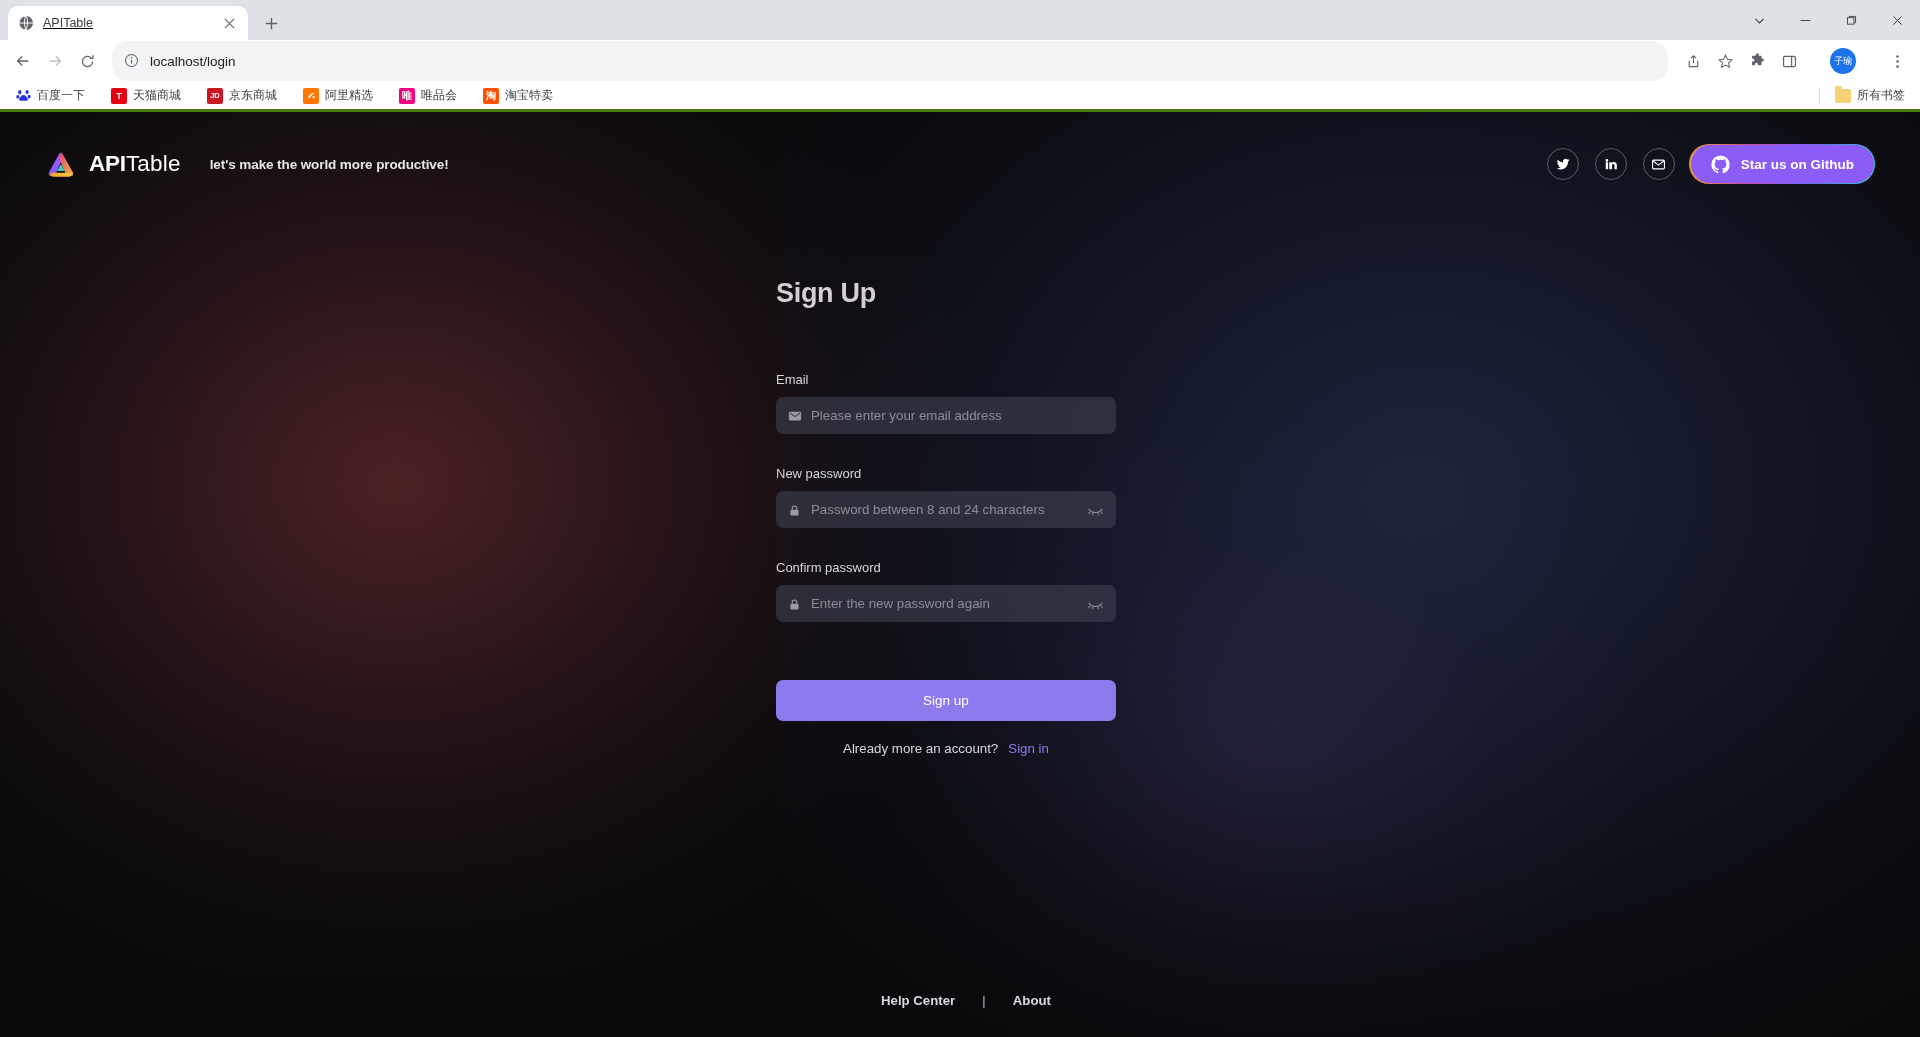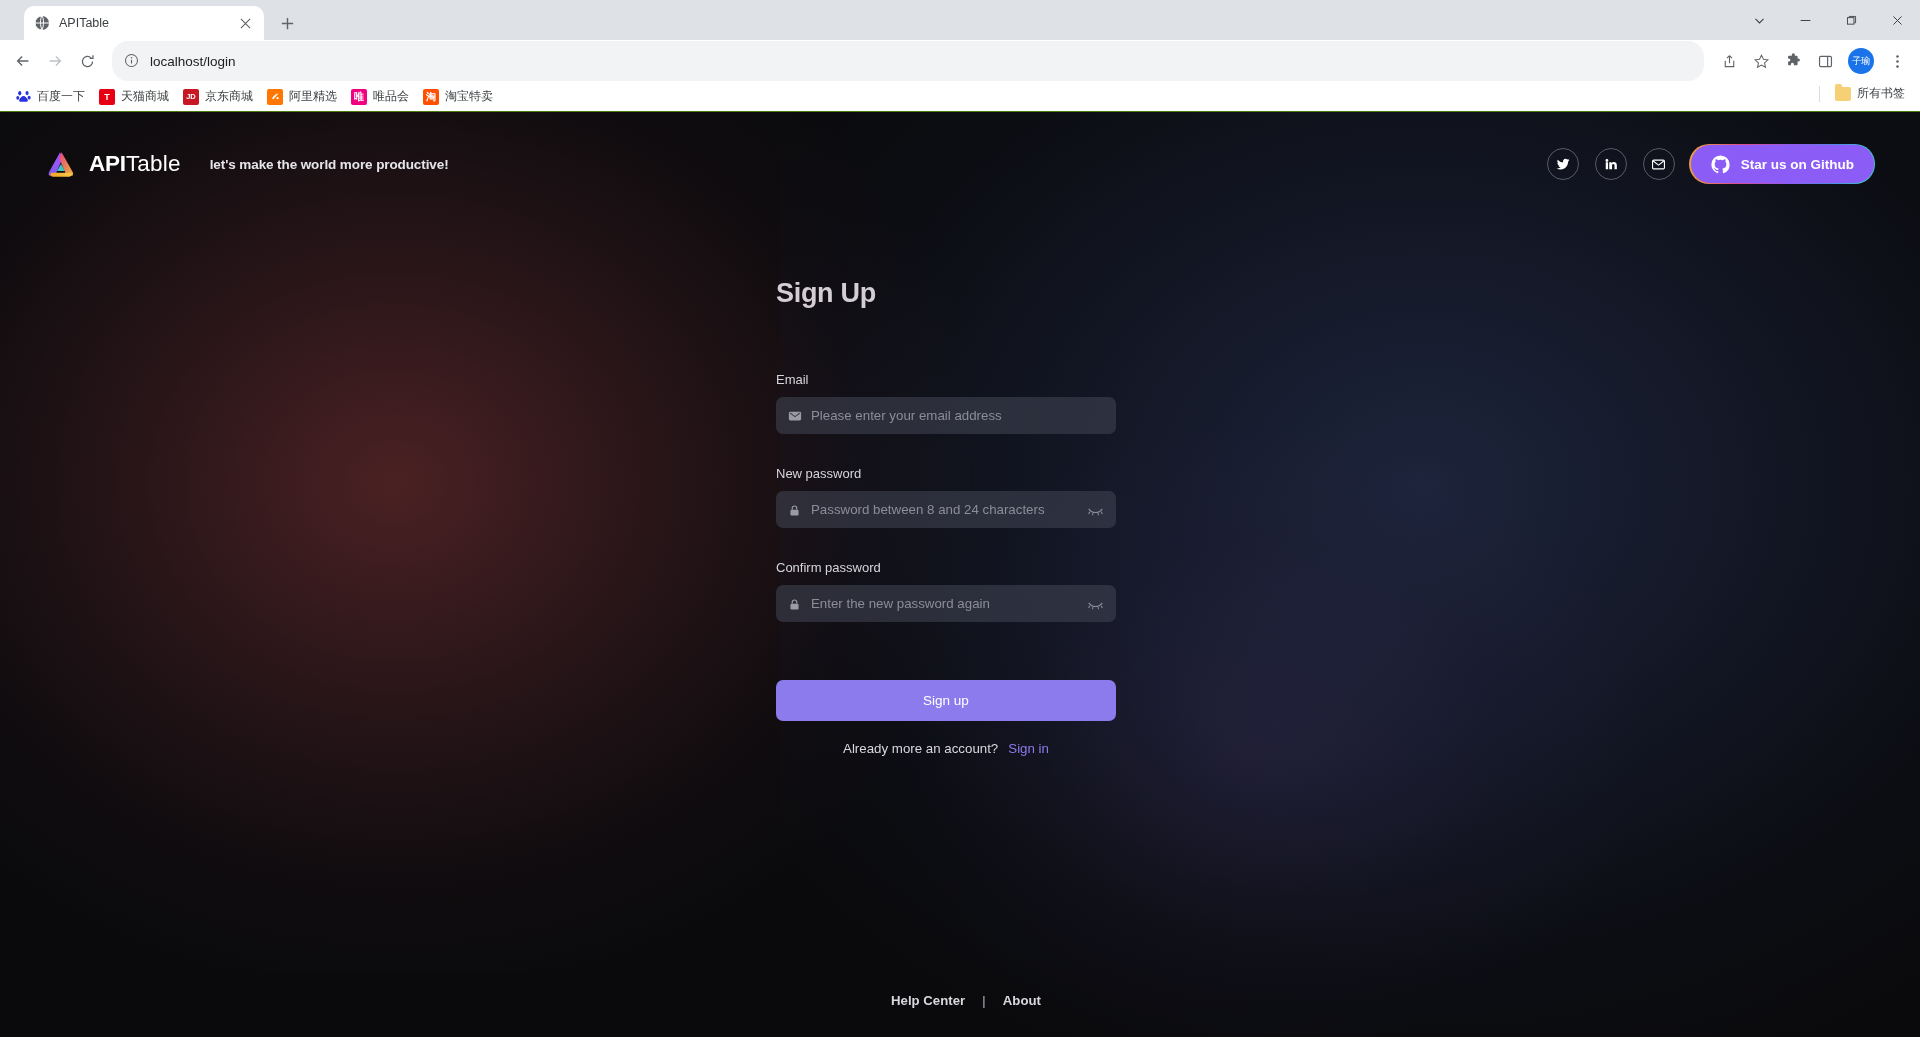--- a/index.html
+++ b/index.html
@@ -12,23 +12,24 @@
 
   
   .browser { width: 1920px; height: 1037px; display: flex; flex-direction: column; }
 
   .tabstrip {
     height: 40px; background: #dee1e6;
     display: flex; align-items: flex-end; position: relative; flex: 0 0 40px;
   }
   .tab {
     height: 34px; width: 240px; background: #fff;
-    border-radius: 10px 10px 0 0; margin-left: 24px;
+    border-radius: 10px 10px 0 0; margin-left: 8px;
     display: flex; align-items: center; padding: 0 10px; gap: 9px;
     position: relative;
+    text-decoration: underline;
   }
   .tab-favicon { width: 16px; height: 16px; flex: 0 0 16px; }
   .tab-title {
     font-size: 12.5px; color: #3c4043; flex: 1;
     white-space: nowrap; overflow: hidden; text-overflow: ellipsis;
   }
   .tab-close {
     width: 18px; height: 18px; flex: 0 0 18px;
     display: flex; align-items: center; justify-content: center;
     color: #5f6368; font-size: 14px; line-height: 1; border-radius: 50%;
@@ -61,26 +62,26 @@
     flex: 1; height: 40px; background: #f1f3f4; border-radius: 16px;
     display: flex; align-items: center; padding: 0 12px; gap: 10px;
     margin: 0 8px; min-width: 0;
   }
   .omni-info { width: 16px; height: 16px; flex: 0 0 16px; color: #5f6368; }
   .omni-url { font-size: 13.5px; color: #202124; white-space: nowrap; }
   .tb-right { display: flex; align-items: center; gap: 2px; }
   .avatar-btn {
     width: 26px; height: 26px; border-radius: 50%; background: #1a73e8;
     color: #fff; font-size: 9.5px; display: flex; align-items: center;
-    justify-content: center; margin: 0 6px; letter-spacing: -0.5px;
+    justify-content: center; margin: 0 24px; letter-spacing: -0.5px;
   }
 
   .bookmarks {
-    height: 30px; background: #fff; display: flex; 
-    padding: 0 8px; gap: 0; flex: 0 0 30px; border-bottom: 1px solid #4d7c0f;
+    height: 30px; background: #fff; display: flex; align-items: center;
+    padding: 0 8px; gap: 12px; flex: 0 0 30px; border-bottom: 3px solid #4d7c0f;
     position: relative;
   }
   .bm {
     display: flex; align-items: center; gap: 6px;
     padding: 3px 7px; border-radius: 4px;
   }
   .bm-ico {
     width: 16px; height: 16px; flex: 0 0 16px; border-radius: 2px;
     display: flex; align-items: center; justify-content: center;
     font-size: 9px; color: #fff; font-weight: bold; overflow: hidden;
@@ -195,21 +196,21 @@
   }
   .account-row {
     width: 340px; margin-top: 20px;
     display: flex; align-items: center; justify-content: center; gap: 10px;
   }
   .account-text { font-size: 13.3px; color: #d8d8de; }
   .signin-link { font-size: 13.3px; color: #8c7bed; }
 
   .site-footer {
     position: absolute; bottom: 0; left: 0; right: 0; height: 74px;
-    display: flex; align-items: center; justify-content: center; gap: 17px;
+    display: flex; align-items: center; justify-content: center; gap: 27px;
     z-index: 3;
     padding-left: 12px;
   }
   .footer-link { font-size: 13.2px; color: #d8d8de; font-weight: bold; }
   .footer-sep { font-size: 13.2px; color: #7c7c86; font-weight: bold; }
 </style>
 </head>
 <body>
 
 <div class="browser">

